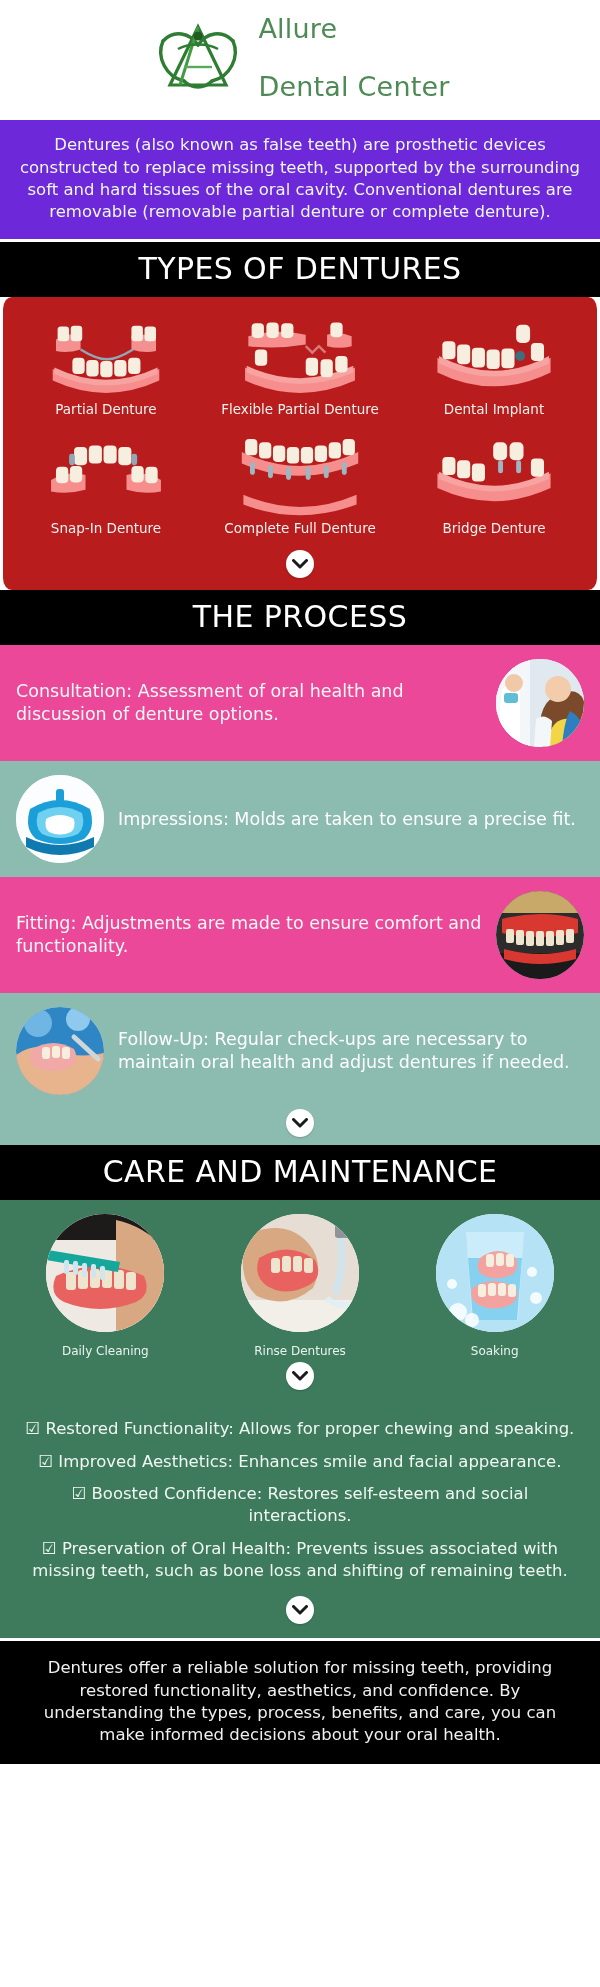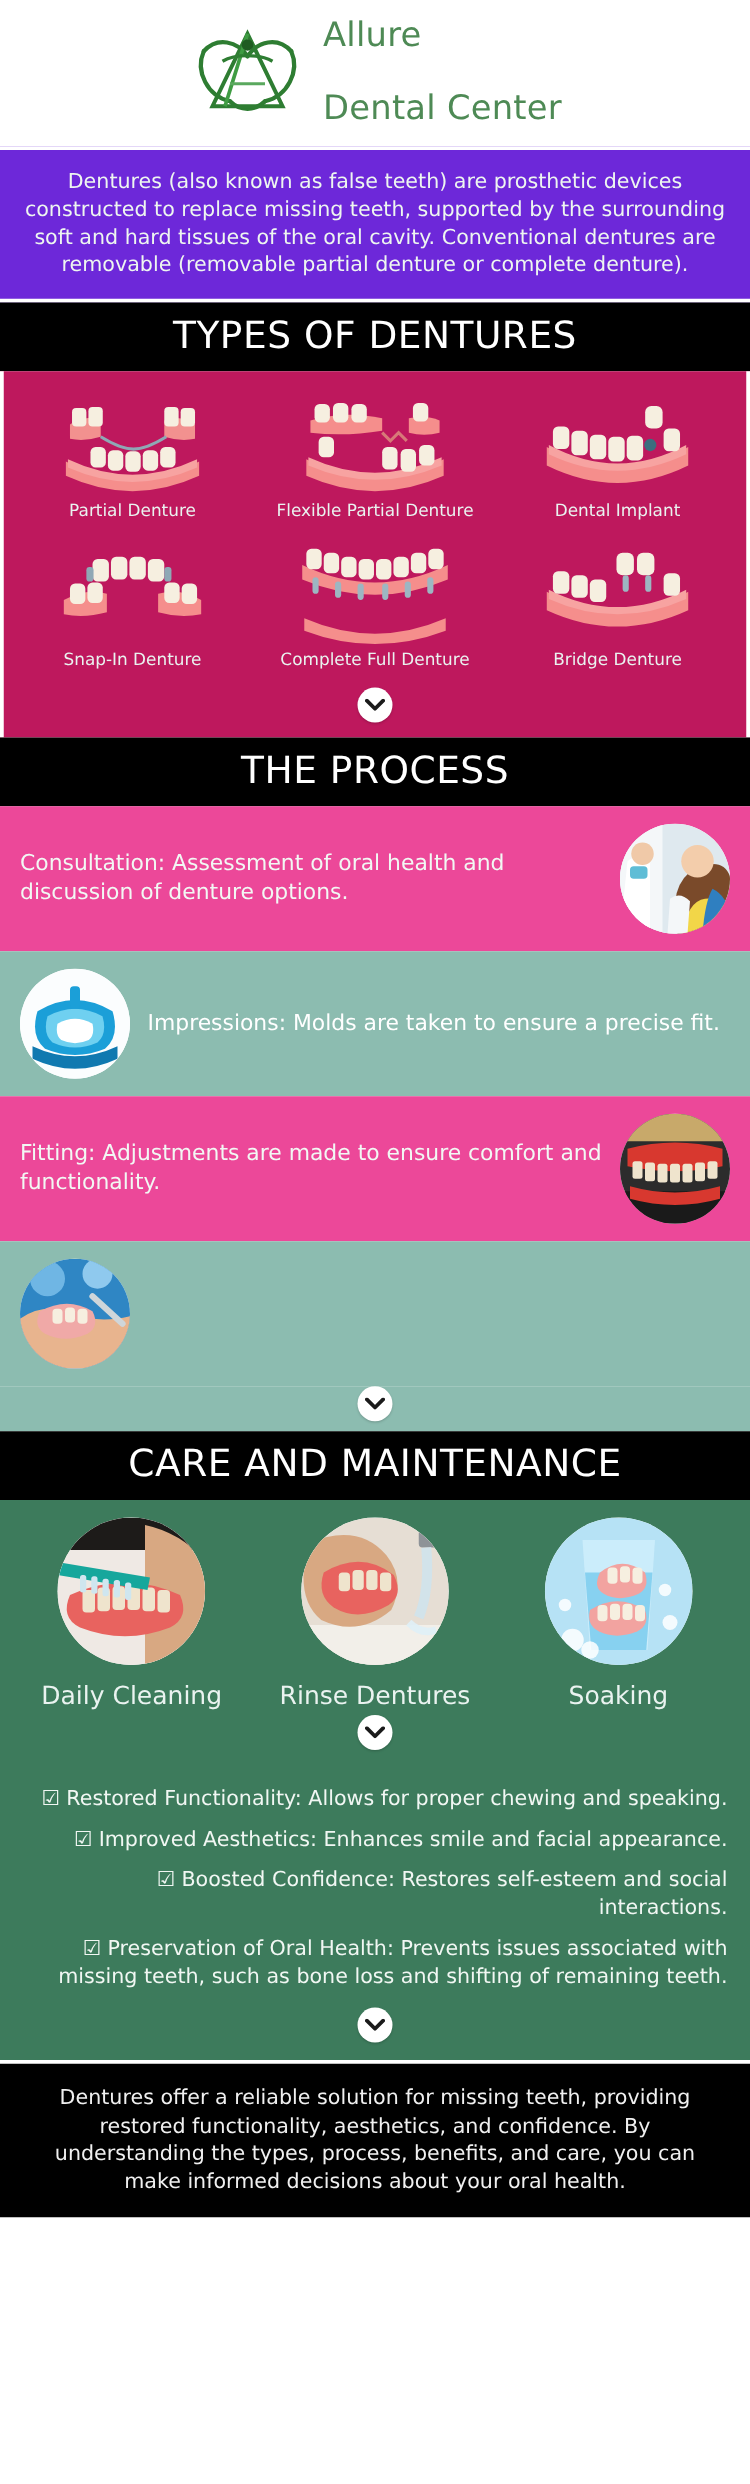--- a/index.html
+++ b/index.html
@@ -45,24 +45,25 @@
     background: #000000;
     color: #ffffff;
     text-align: center;
     font-size: 30px;
     letter-spacing: .4px;
     padding: 9px 0 11px 0;
   }
 
   
   .types {
-    background: #be185d;
+    background: #b91c1c;
     padding: 12px 6px 4px 6px;
     border-left: 3px solid #fff;
     border-right: 3px solid #fff;
+    border-radius: 12px;
   }
   .types-row {
     display: flex;
     width: 100%;
   }
   .type-cell {
     flex: 1 1 33.33%;
     text-align: center;
     padding: 6px 2px 10px 2px;
   }
@@ -116,33 +117,33 @@
     background: #3d7b5c;
     padding: 14px 8px 8px 8px;
   }
   .care-row { display: flex; }
   .care-cell { flex: 1 1 33.33%; text-align: center; }
   .care-photo {
     width: 118px; height: 118px; border-radius: 50%;
     margin: 0 auto; overflow: hidden; background: #fff;
   }
   .care-label {
-    color: #eaf3f0; font-size: 20px; margin-top: 12px;
+    color: #eaf3f0; font-size: 12px; margin-top: 12px;
   }
 
   
   .benefits {
     background: #3d7b5c;
     padding: 12px 18px 6px 18px;
   }
   .benefit {
     color: #f1f7f3;
     font-size: 16.5px;
     line-height: 1.32;
-    text-align: right;
+    text-align: center;
     margin-bottom: 11px;
   }
   .benefit .tick { margin-right: 5px; }
 
   
   .conclusion {
     background: #000000;
     color: #f0f0f0;
     text-align: center;
     font-size: 16.5px;
@@ -397,20 +398,21 @@
             <rect x="50" y="40" width="8" height="15" rx="2"></rect>
             <rect x="60" y="39" width="8" height="15" rx="2"></rect>
             <rect x="70" y="38" width="8" height="14" rx="2"></rect>
           </g>
           <path d="M8 58 q36 10 72 0 l0 10 q-36 10 -72 0 z" fill="#d8382f"></path>
         </svg>
       </div>
     </div>
 
     <div class="proc-row proc-light reverse">
+      <div class="proc-text">Follow-Up: Regular check-ups are necessary to maintain oral health and adjust dentures if needed.</div>
       <div class="proc-photo">
         <svg width="88" height="88" viewBox="0 0 88 88" aria-hidden="true">
           <rect width="88" height="88" fill="#2f86c4"></rect>
           <circle cx="22" cy="16" r="14" fill="#6fb6e4"></circle>
           <circle cx="62" cy="12" r="12" fill="#8fc9ee"></circle>
           <path d="M0 48 q20 -14 44 -4 q18 8 44 2 l0 42 l-88 0 z" fill="#e8b48e"></path>
           <path d="M16 42 q22 -12 42 0 q6 12 -4 18 q-18 8 -34 0 q-10 -6 -4 -18 z" fill="#f0a9a7"></path>
           <g fill="#f6efe0">
             <rect x="26" y="40" width="8" height="12" rx="3"></rect>
             <rect x="36" y="39" width="8" height="12" rx="3"></rect>

